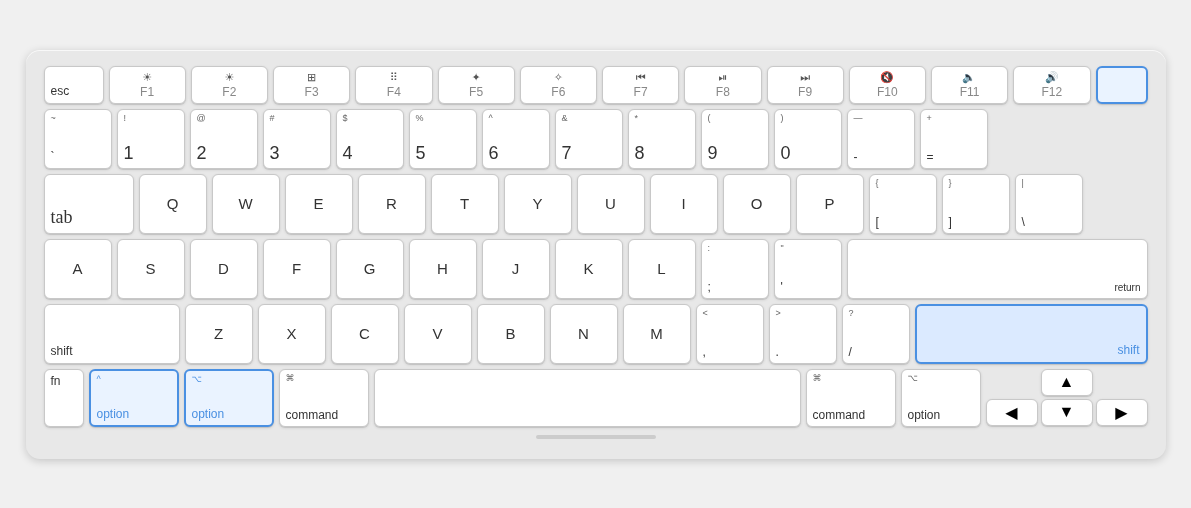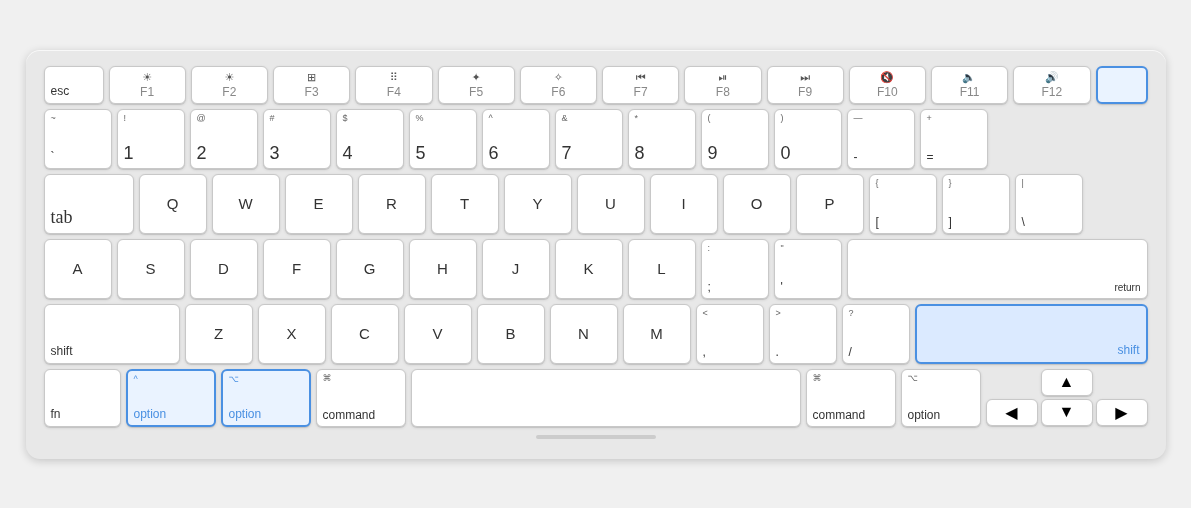--- a/index.html
+++ b/index.html
@@ -368,21 +368,21 @@
       <span class="key-label-top">?</span>
       <span class="key-label-bottom">/</span>
     </div>
     <div class="key key-highlighted-fill" style="flex:1; min-height:60px; align-items:flex-end;">
       <span class="key-label blue-text" style="font-size:12px;">shift</span>
     </div>
   </div>
 
   <div class="key-row" style="align-items:stretch;">
 
-    <div class="key" style="width:77px; min-height:58px; align-items:flex-start; justify-content:flex-end;">
+    <div class="key" style="width:40px; min-height:58px; align-items:flex-start; justify-content:flex-start;">
       <span class="key-label" style="font-size:12px;">fn</span>
     </div>
 
     <div class="key key-highlighted" style="width:90px; min-height:58px;">
       <span class="key-label-top blue-text">^</span>
       <span class="key-label-bottom blue-text" style="font-size:12px;">option</span>
     </div>
 
     <div class="key key-highlighted" style="width:90px; min-height:58px;">
       <span class="key-label-top blue-text">⌥</span>

